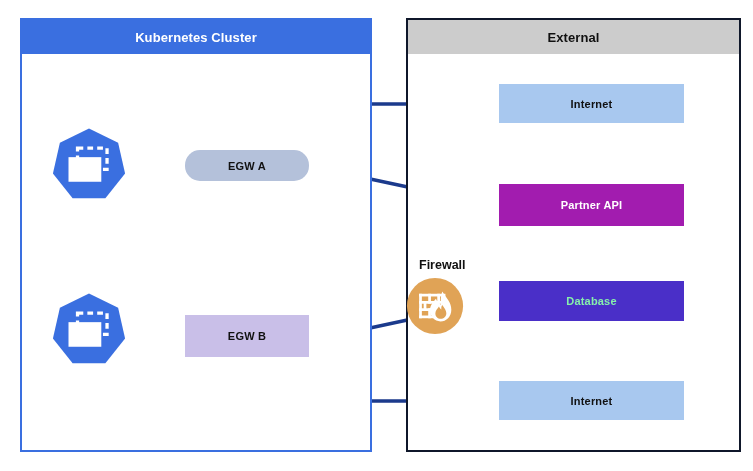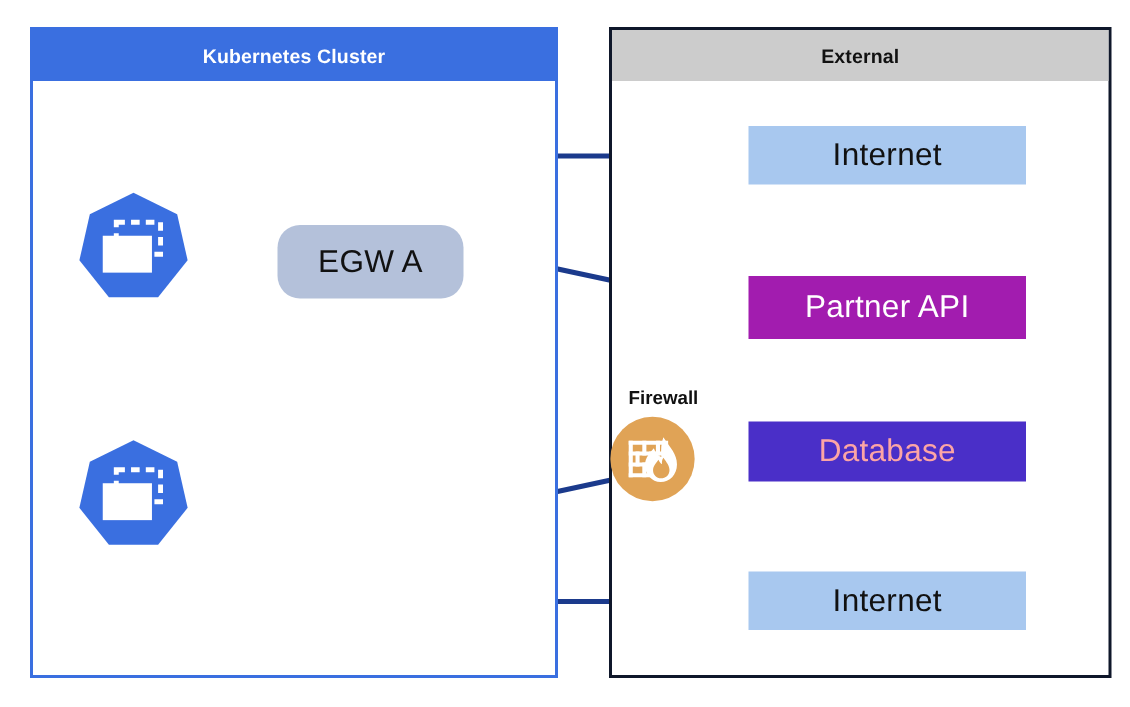--- a/index.html
+++ b/index.html
@@ -61,43 +61,43 @@
     color: #111111;
   }
 
   
   .node-box {
     position: absolute;
     box-sizing: border-box;
     display: flex;
     align-items: center;
     justify-content: center;
-    font-weight: normal;
-    font-size: 21px;
+    font-weight: bold;
+    font-size: 11px;
     letter-spacing: 0.2px;
   }
   .box-egw-a {
-    left: 185px; top: 150px; width: 124px; height: 49px;
+    left: 185px; top: 150px; width: 124px; height: 31px;
     background: #b4c1da; color: #111111; border-radius: 15px;
   }
   .box-egw-b {
     left: 185px; top: 315px; width: 124px; height: 42px;
     background: #c9bfe8; color: #111111;
   }
   .box-internet-top {
     left: 499px; top: 84px; width: 185px; height: 39px;
     background: #a8c8ef; color: #111111;
   }
   .box-partner-api {
     left: 499px; top: 184px; width: 185px; height: 42px;
     background: #a21caf; color: #ffffff;
   }
   .box-database {
     left: 499px; top: 281px; width: 185px; height: 40px;
-    background: #4a2fc8; color: #fca5a5;
+    background: #4a2fc8; color: #86efac;
   }
   .box-internet-bottom {
     left: 499px; top: 381px; width: 185px; height: 39px;
     background: #a8c8ef; color: #111111;
   }
 
   
   .k8s-icon {
     position: absolute;
     width: 82px;
@@ -186,20 +186,23 @@
   <svg class="k8s-icon k8s-b" viewBox="0 0 100 100" aria-hidden="true">
     <path d="M50 3 L85.5 20.5 L94 58 L70 88 L30 88 L6 58 L14.5 20.5 Z" fill="#3a6fe0"></path>
     <rect x="36" y="27" width="36" height="26" fill="none" stroke="#ffffff" stroke-width="4" stroke-dasharray="7,5"></rect>
     <rect x="26" y="39" width="38" height="28" fill="#ffffff" stroke="#ffffff" stroke-width="2"></rect>
   </svg>
 
   <div class="node-box box-egw-a">
     <span>EGW A</span>
   </div>
 
+  <div class="node-box box-egw-b">
+    <span>EGW B</span>
+  </div>
 
   <div class="node-box box-internet-top">
     <span>Internet</span>
   </div>
 
   <div class="node-box box-partner-api">
     <span>Partner API</span>
   </div>
 
   <div class="node-box box-database">

